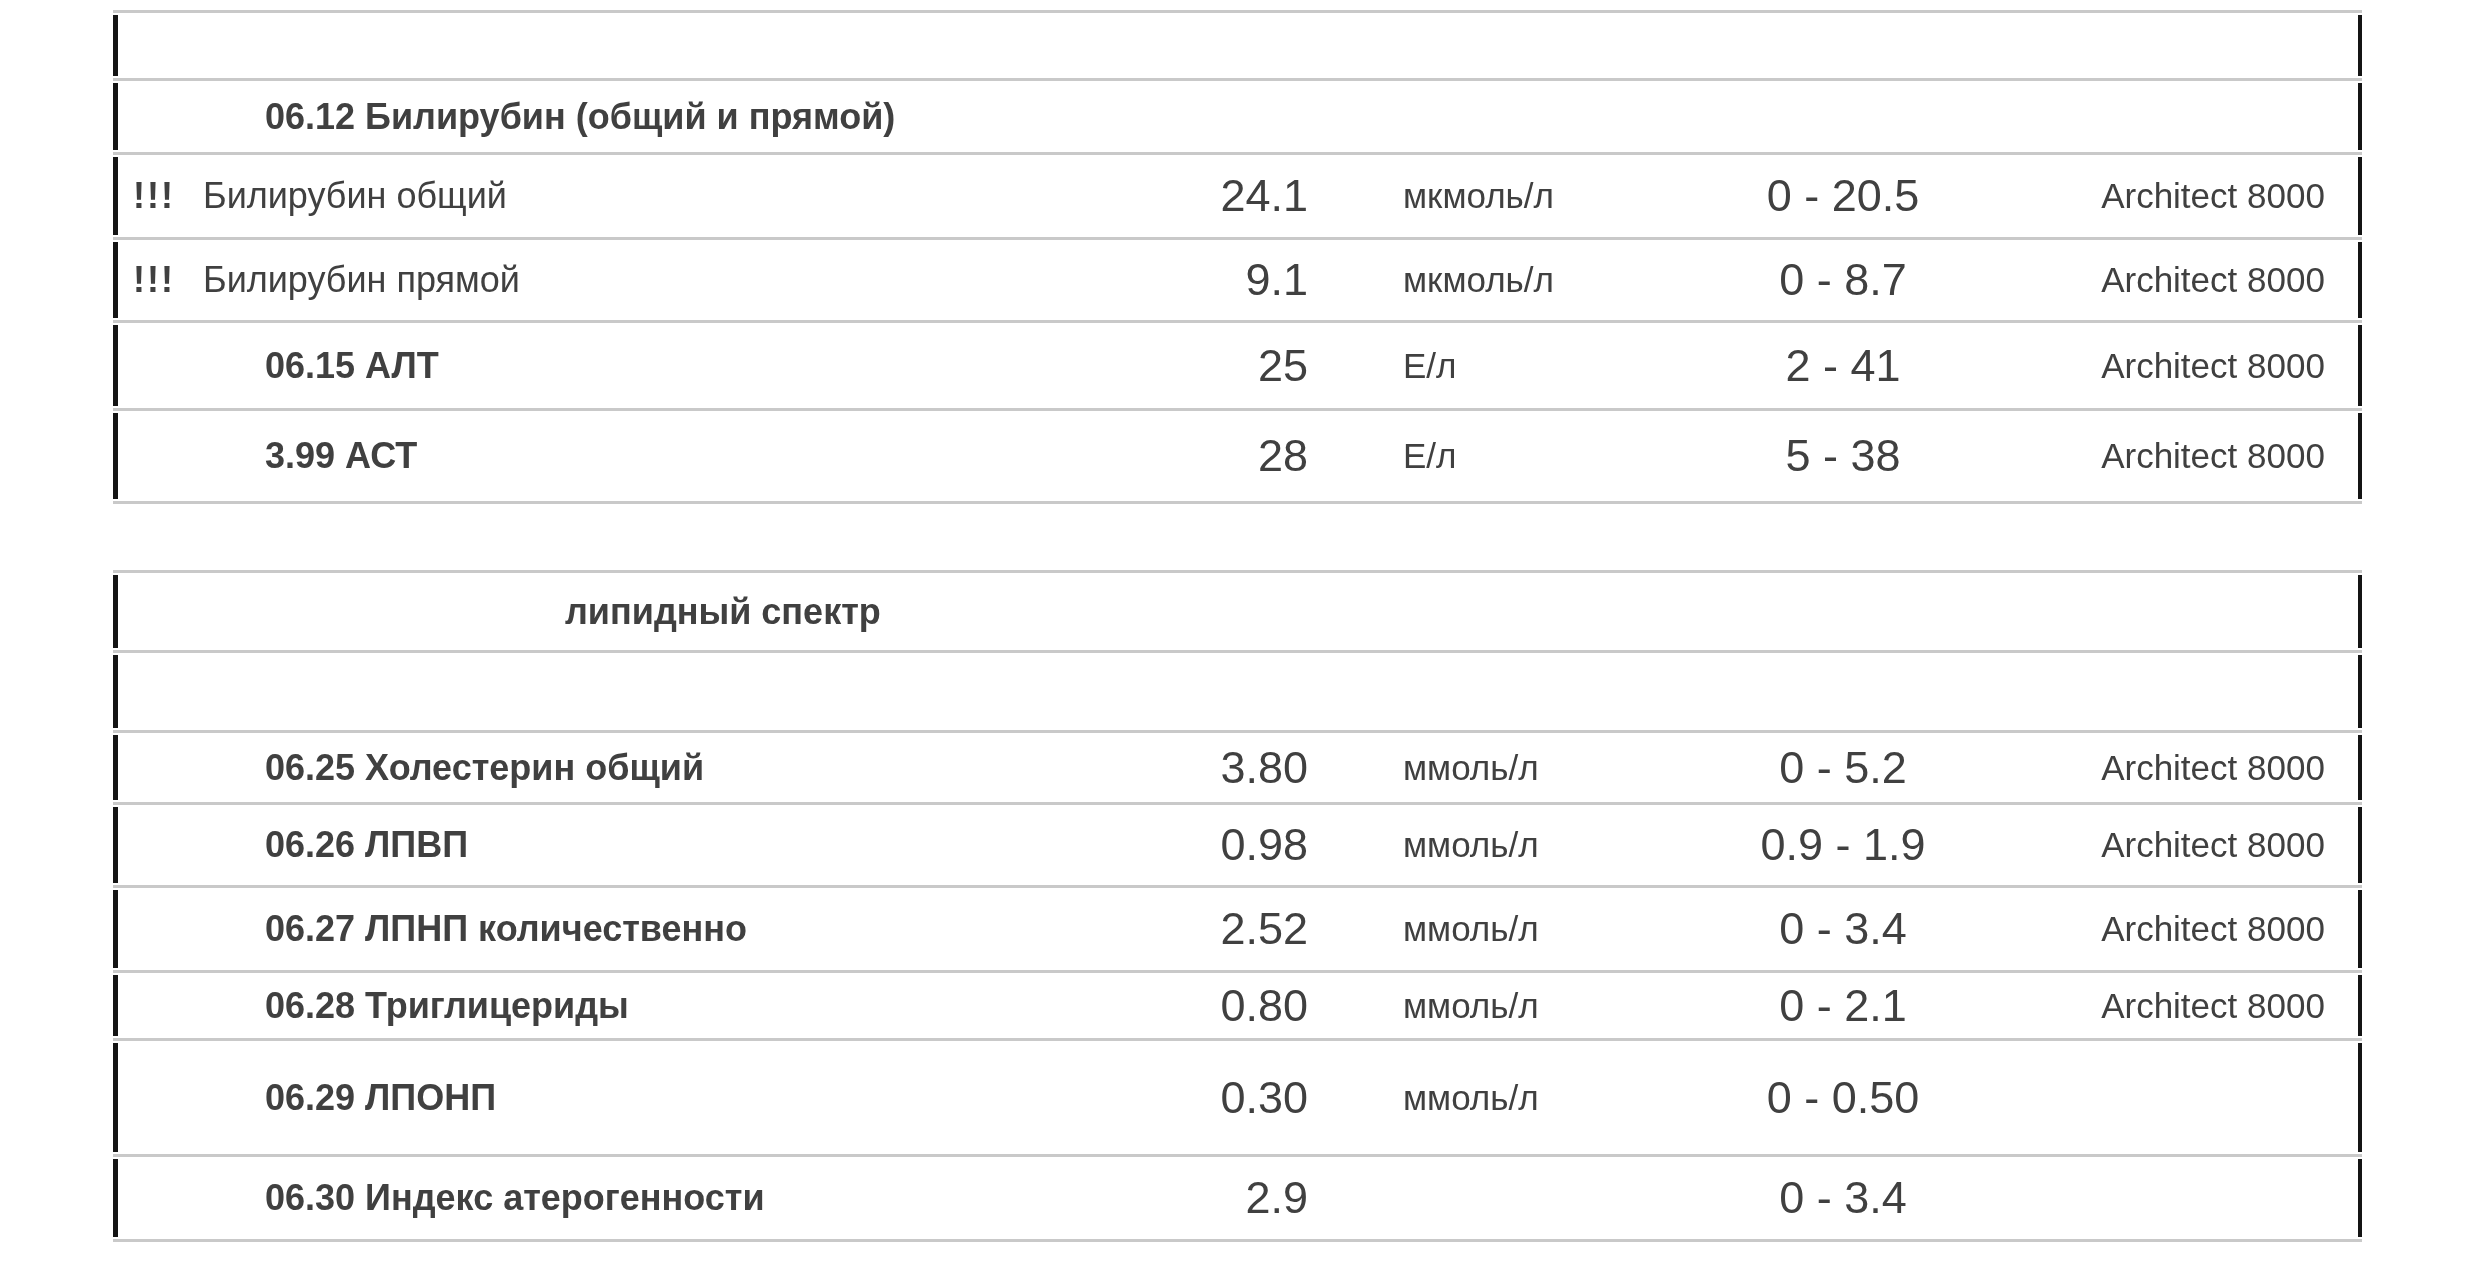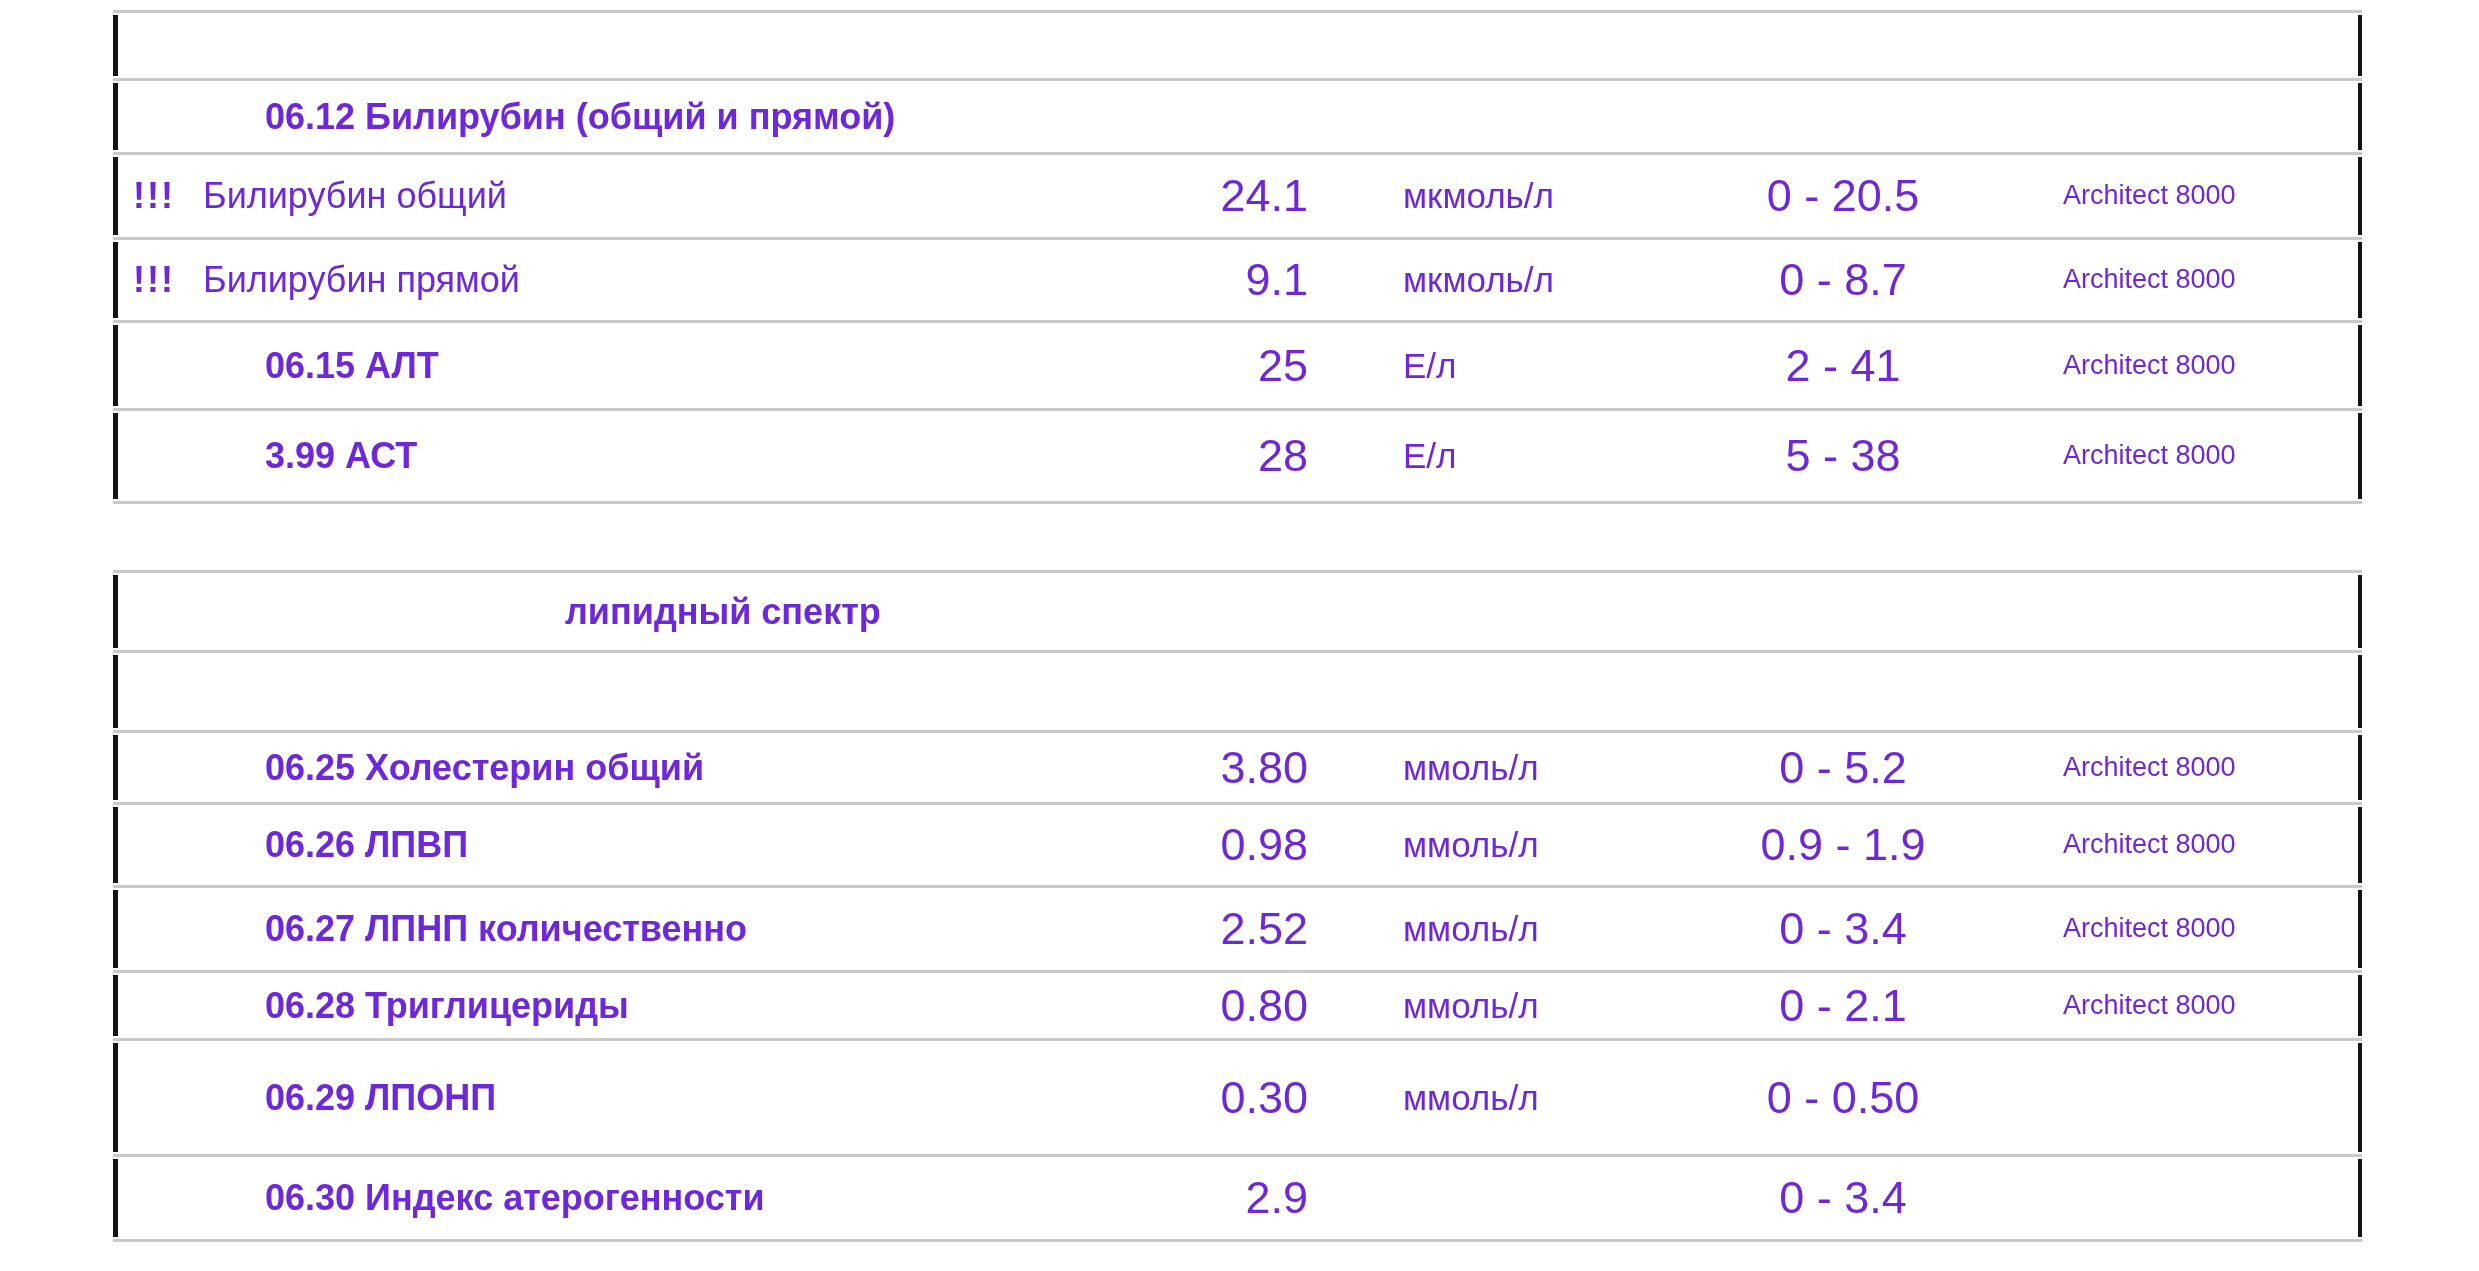--- a/index.html
+++ b/index.html
@@ -2,21 +2,21 @@
 <html><head>
 <meta charset="utf-8">
 <style>
   html,body{margin:0;padding:0;background:#ffffff;}
   .page{
     position:relative;
     width:2479px;
     height:1271px;
     background:#ffffff;
     font-family:"Liberation Sans", sans-serif;
-    color:#6d28d9;
+    color:#404040;
     overflow:hidden;
   }
   .lab-table{position:absolute;left:113px;width:2249px;}
   .t1{top:10px;}
   .t2{top:570px;}
   .row{
     position:relative;
     box-sizing:border-box;
     border-top:3px solid #c9c9c9;
     background:#ffffff;
@@ -33,21 +33,21 @@
     position:absolute;top:50%;transform:translateY(-50%);
     white-space:nowrap;line-height:1.1;
   }
   .flag{left:20px;font-size:36px;font-weight:700;letter-spacing:2px;}
   .name{left:90px;font-size:36px;}
   .name.b{left:152px;font-weight:700;}
   .name.title{left:452px;font-weight:700;}
   .value{right:1054px;font-size:45px;}
   .unit{left:1250px;font-size:35px;margin-left:40px;}
   .ref{left:1555px;width:350px;text-align:center;font-size:45px;}
-  .analyzer{left:1950px;width:300px;font-size:27px;}
+  .analyzer{left:1950px;width:300px;text-align:center;font-size:35px;}
 </style>
 </head>
 <body>
 
 <div class="page">
 
   <div class="lab-table t1">
     <div class="row" style="height:68px"></div>
 
     <div class="row" style="height:74px">

